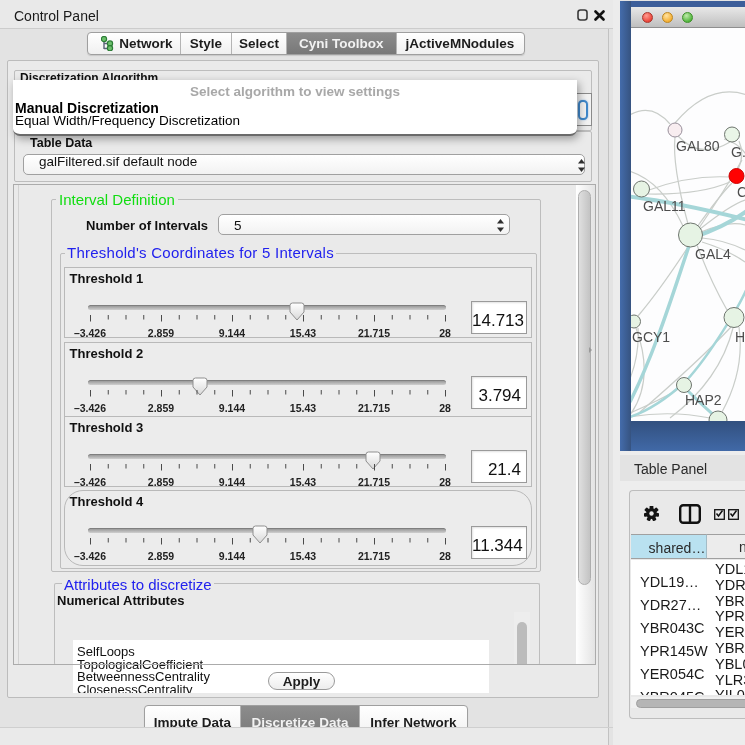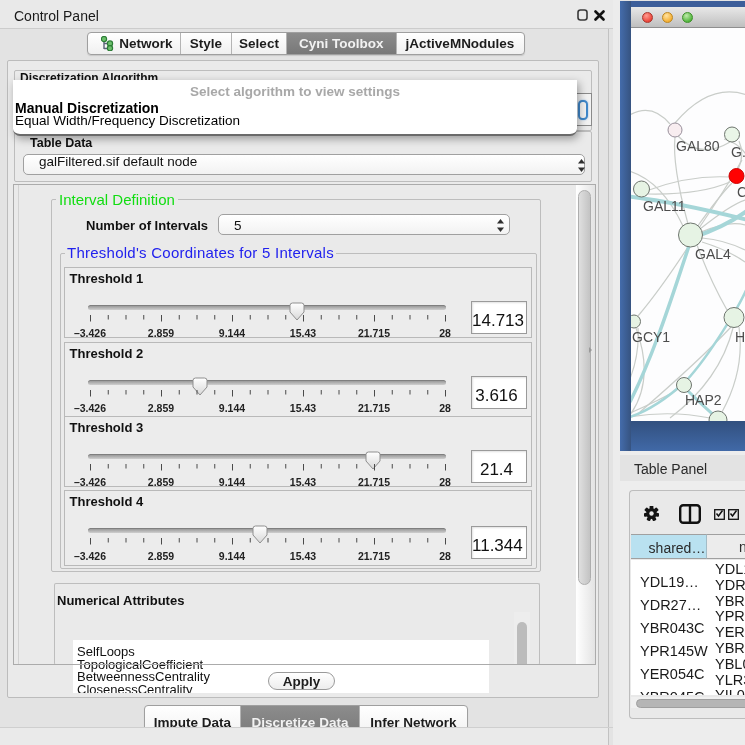--- a/index.html
+++ b/index.html
@@ -36,21 +36,21 @@
 .updn { position:absolute; width:9px; }
 
 
 .tbox { position:absolute; left:64px; width:468px; background:#ececec; border:1px solid #b9b9b9; }
 .tbox .name { position:absolute; left:4.5px; top:3px; font-size:13px; font-weight:bold; color:#111; }
 .track { position:absolute; left:23px; width:358px; height:5px; border-radius:3px;
   background:linear-gradient(#9a9a9a,#cfcfcf); border-top:1px solid #7f7f7f; }
 .thumb { position:absolute; width:16px; height:19px; }
 .vfield { position:absolute; left:406px; width:56px; height:33px; background:#fff;
   border:1px solid #9a9a9a; box-shadow:inset 1px 1px 2px rgba(0,0,0,0.12);
-  font-size:17px; color:#111; text-align:center; padding:9px 5px 0 0; }
+  font-size:17px; color:#111; text-align:right; padding:9px 5px 0 0; }
 .ticks { position:absolute; left:25px; width:400px; height:7px; }
 .tlabels { position:absolute; left:0; width:532px; font-size:10.5px; font-weight:bold; color:#222; }
 .tlabels span { position:absolute; transform:translateX(-50%); }
 
 
 #attrlist { position:absolute; background:#fff; overflow:hidden; font-size:13px; color:#111; }
 
 
 
 #popup { left:13px; top:80px; width:564px; height:56px; background:#fff;
@@ -219,21 +219,21 @@
           <line x1="355.5" y1="0" x2="355.5" y2="6.5" stroke="#4a4a4a" stroke-width="1"></line>
         </svg>
     <div class="tlabels" style="top:59px;">
       <span style="left:25px;">–3.426</span>
           <span style="left:96px;">2.859</span>
           <span style="left:167px;">9.144</span>
           <span style="left:238px;">15.43</span>
           <span style="left:309px;">21.715</span>
           <span style="left:380px;">28</span>
     </div>
-    <div class="vfield" style="top:33px;">3.616</div>
+    <div class="vfield" style="top:33px;">3.794</div>
   </div>
       <div class="tbox" style="top:416px; height:71px;">
     <div class="name">Threshold 3</div>
     <div class="track" style="top:37px;"></div>
     <svg class="thumb" style="left:300px; top:34px;" width="16" height="19" viewBox="0 0 16 19">
       <path d="M1 3.5 A2.5 2.5 0 0 1 3.5 1 L12.5 1 A2.5 2.5 0 0 1 15 3.5 L15 10 L8 18 L1 10 Z" fill="url(#tg)" stroke="#8f8f8f" stroke-width="1"></path>
     </svg>
     <svg class="ticks" style="top:46.5px;" width="400" height="7">
           <line x1="0.5" y1="0" x2="0.5" y2="6.5" stroke="#4a4a4a" stroke-width="1"></line>
           <line x1="18.25" y1="0" x2="18.25" y2="4.5" stroke="#4a4a4a" stroke-width="1"></line>
@@ -260,21 +260,21 @@
     <div class="tlabels" style="top:59px;">
       <span style="left:25px;">–3.426</span>
           <span style="left:96px;">2.859</span>
           <span style="left:167px;">9.144</span>
           <span style="left:238px;">15.43</span>
           <span style="left:309px;">21.715</span>
           <span style="left:380px;">28</span>
     </div>
     <div class="vfield" style="top:33px;">21.4</div>
   </div>
-      <div class="tbox" style="top:490px; height:76px;">
+      <div class="tbox" style="top:490px; height:76px;border-radius:19px;">
     <div class="name">Threshold 4</div>
     <div class="track" style="top:37px;"></div>
     <svg class="thumb" style="left:186.5px; top:34px;" width="16" height="19" viewBox="0 0 16 19">
       <path d="M1 3.5 A2.5 2.5 0 0 1 3.5 1 L12.5 1 A2.5 2.5 0 0 1 15 3.5 L15 10 L8 18 L1 10 Z" fill="url(#tg)" stroke="#8f8f8f" stroke-width="1"></path>
     </svg>
     <svg class="ticks" style="top:46.5px;" width="400" height="7">
           <line x1="0.5" y1="0" x2="0.5" y2="6.5" stroke="#4a4a4a" stroke-width="1"></line>
           <line x1="18.25" y1="0" x2="18.25" y2="4.5" stroke="#4a4a4a" stroke-width="1"></line>
           <line x1="36" y1="0" x2="36" y2="4.5" stroke="#4a4a4a" stroke-width="1"></line>
           <line x1="53.75" y1="0" x2="53.75" y2="4.5" stroke="#4a4a4a" stroke-width="1"></line>
@@ -302,20 +302,21 @@
           <span style="left:167px;">9.144</span>
           <span style="left:238px;">15.43</span>
           <span style="left:309px;">21.715</span>
           <span style="left:380px;">28</span>
     </div>
     <div class="vfield" style="top:35px;">11.344</div>
   </div>
     </div>
 
   <div class="group" style="left:54px; top:583px; width:486px; height:82px; border-bottom:none;"></div>
+  <div class="gtitle" style="left:62px; top:576px; color:#2121ee; background:#eaeaea; padding:0 2px; font-weight:normal; font-size:15px; top:576px !important;">Attributes to discretize</div>
   <div class="gtitle" style="left:57px; top:592.5px;">Numerical Attributes</div>
   <div class="abs" id="attrlist" style="left:73px; top:640px; width:416px; height:53px;">
     <div style="padding:6px 0 0 4px; line-height:12.5px;">SelfLoops<br>TopologicalCoefficient<br>BetweennessCentrality<br>ClosenessCentrality</div>
   </div>
   <div class="abs" style="left:514px; top:612px; width:16px; height:53px; background:#ededed;"></div>
   <div class="abs" style="left:517px; top:622px; width:10px; height:43px; background:#bcbcbc; border-radius:5px 5px 0 0;"></div>
   <div class="abs" style="left:14px; top:664px; width:581px; height:1px; background:#ababab;"></div>
 
   <div class="abs" style="left:268px; top:672px; width:67px; height:18px; background:linear-gradient(#ffffff,#ededed); border:1px solid #9a9a9a; border-radius:9px; text-align:center; font-size:13.5px; font-weight:600; color:#1c1c1c; padding-top:1px;">Apply</div>
 

